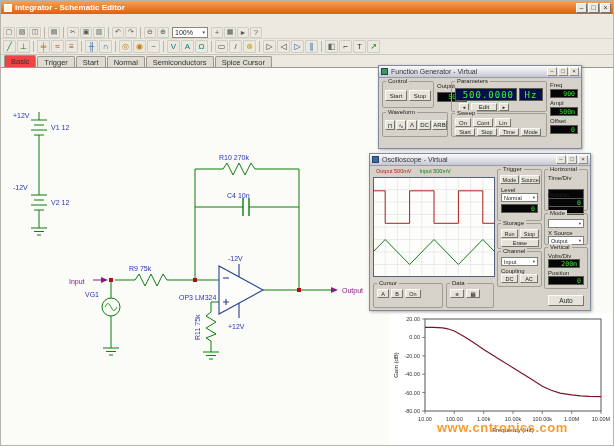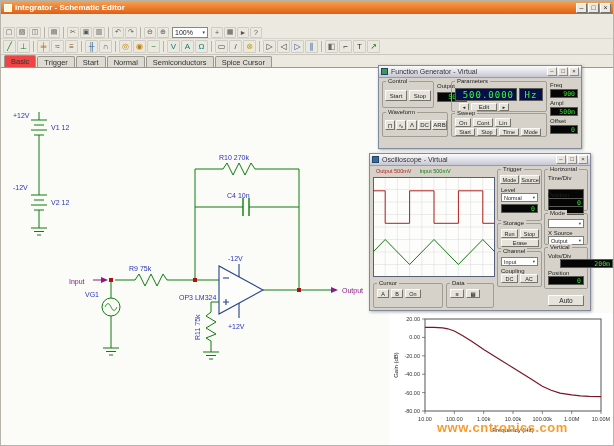--- a/index.html
+++ b/index.html
@@ -385,21 +385,21 @@
     <span class="lbl" style="left:178px;top:76px">X Source</span>
     <div class="wbox" style="left:178px;top:82px;width:36px;height:9px">
       <span>Output</span>
         <span class="dd">▾</span>
     </div>
 
     <div class="group" style="left:174px;top:93px;width:44px;height:42px">
       <span class="glabel">Vertical</span>
     </div>
     <span class="lbl" style="left:178px;top:99px">Volts/Div</span>
-    <div class="disp" style="left:190px;top:105px;width:53px;height:9px">200m</div>
+    <div class="disp" style="left:178px;top:105px;width:32px;height:9px">200m</div>
     <span class="lbl" style="left:178px;top:116px">Position</span>
     <div class="disp" style="left:178px;top:122px;width:36px;height:9px">0</div>
 
     <button class="btn" style="left:178px;top:141px;width:36px;height:11px;font-size:6.5px">Auto</button>
 
     <div class="group" style="left:3px;top:129px;width:70px;height:25px">
       <span class="glabel">Cursor</span>
     </div>
     <button class="btn sm" style="left:7px;top:135px;width:12px;height:9px">A</button>
     <button class="btn sm" style="left:21px;top:135px;width:12px;height:9px">B</button>

